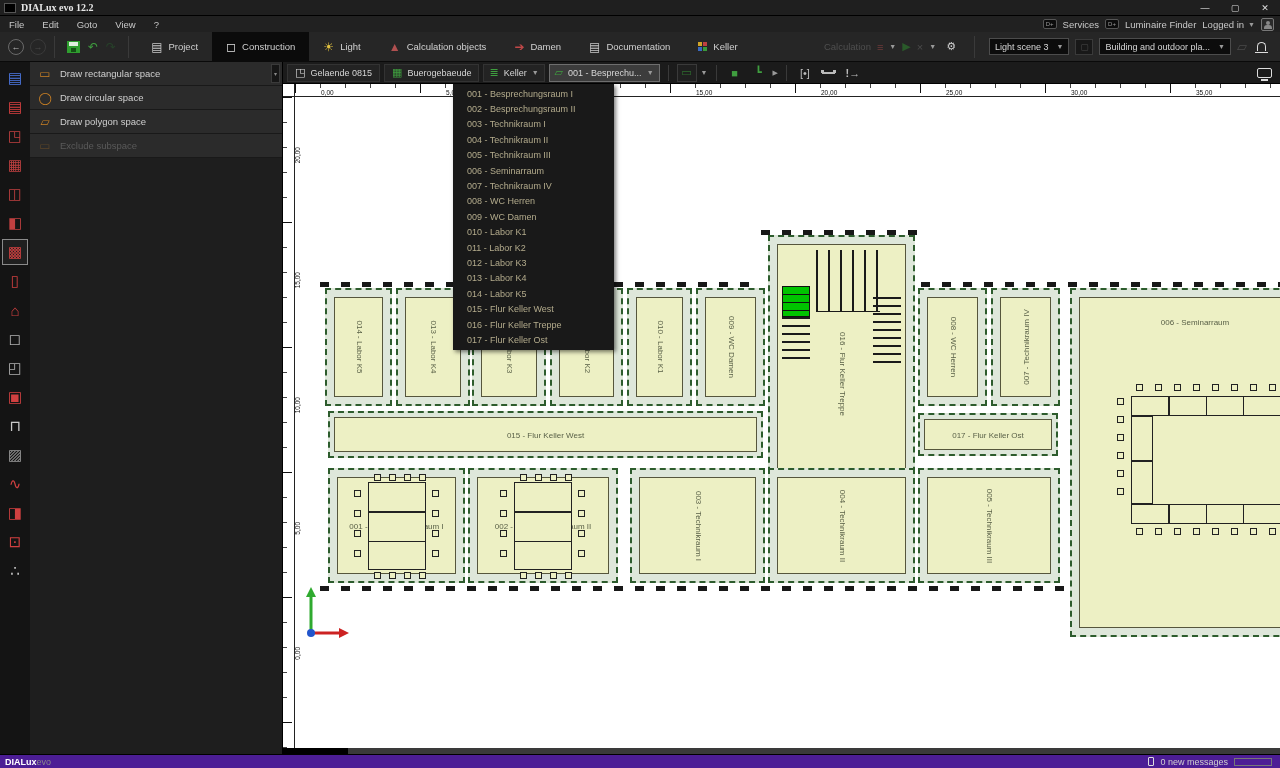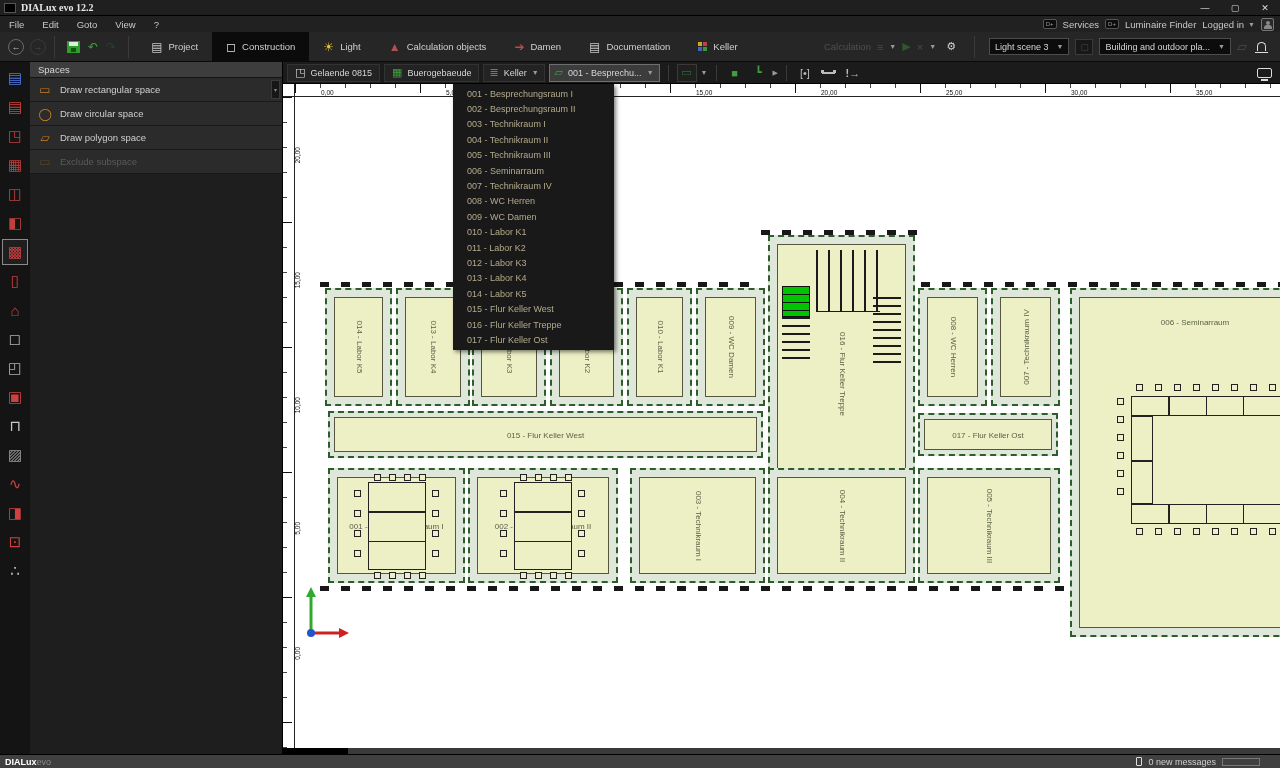--- a/index.html
+++ b/index.html
@@ -104,24 +104,24 @@
   .chair{position:absolute;width:7px;height:7px;border:1.5px solid #222;background:#edf0c4;}
   .ftable{position:absolute;border:1.5px solid #222;background:#edf0c4;}
   .scrollbar-h{position:absolute;left:0;right:0;bottom:0;height:6px;background:#000;}
   .scrollbar-h .thumb{position:absolute;left:65px;right:0;top:0;bottom:0;background:#3a3a3a;}
 
   
   .space-dd{position:absolute;left:170px;top:0;width:161px;background:#191919;z-index:50;box-shadow:2px 2px 4px rgba(0,0,0,.5);padding:2px 0;}
   .dd-item{height:15.4px;display:flex;align-items:center;padding-left:14px;font-size:9px;color:#b3ab8c;white-space:nowrap;}
 
   
-  .statusbar{position:absolute;left:0;bottom:0;width:1280px;height:14px;background:#404040;display:flex;align-items:center;font-size:9px;border-top:1px solid #000;}
+  .statusbar{position:absolute;left:0;bottom:0;width:1280px;height:14px;background:#4c1d95;display:flex;align-items:center;font-size:9px;border-top:1px solid #000;}
   .brand{margin-left:5px;color:#fff;font-weight:bold;font-size:9px;}
   .brand span{color:#8a8a8a;font-weight:normal;}
-  .status-right{margin-left:auto;display:flex;align-items:center;gap:6px;padding-right:20px;}
+  .status-right{margin-left:auto;display:flex;align-items:center;gap:6px;padding-right:8px;}
   .msg-icon{width:6px;height:9px;border:1px solid #ddd;border-radius:1px;}
   .progress-box{width:38px;height:8px;border:1px solid #777;}
   .status-text{color:#cfcfcf;}
 </style>
 </head>
 <body>
 
 <div id="app">
 
   <div class="titlebar">
@@ -272,21 +272,20 @@
       </div>
       <div class="side-icon">
         <span style="color: rgb(208, 64, 64);">⊡</span>
       </div>
       <div class="side-icon">
         <span style="color: rgb(200, 200, 200);">∴</span>
       </div>
     </div>
 
   <div class="left-panel">
-    <div class="panel-header">Spaces</div>
     <div id="space-tools">
         <div class="tool-row">
           <span class="tool-glyph">▭</span>
           <span>Draw rectangular space</span>
           <span class="row-expander">▾</span>
         </div>
         <div class="tool-row">
           <span class="tool-glyph">◯</span>
           <span>Draw circular space</span>
         </div>

